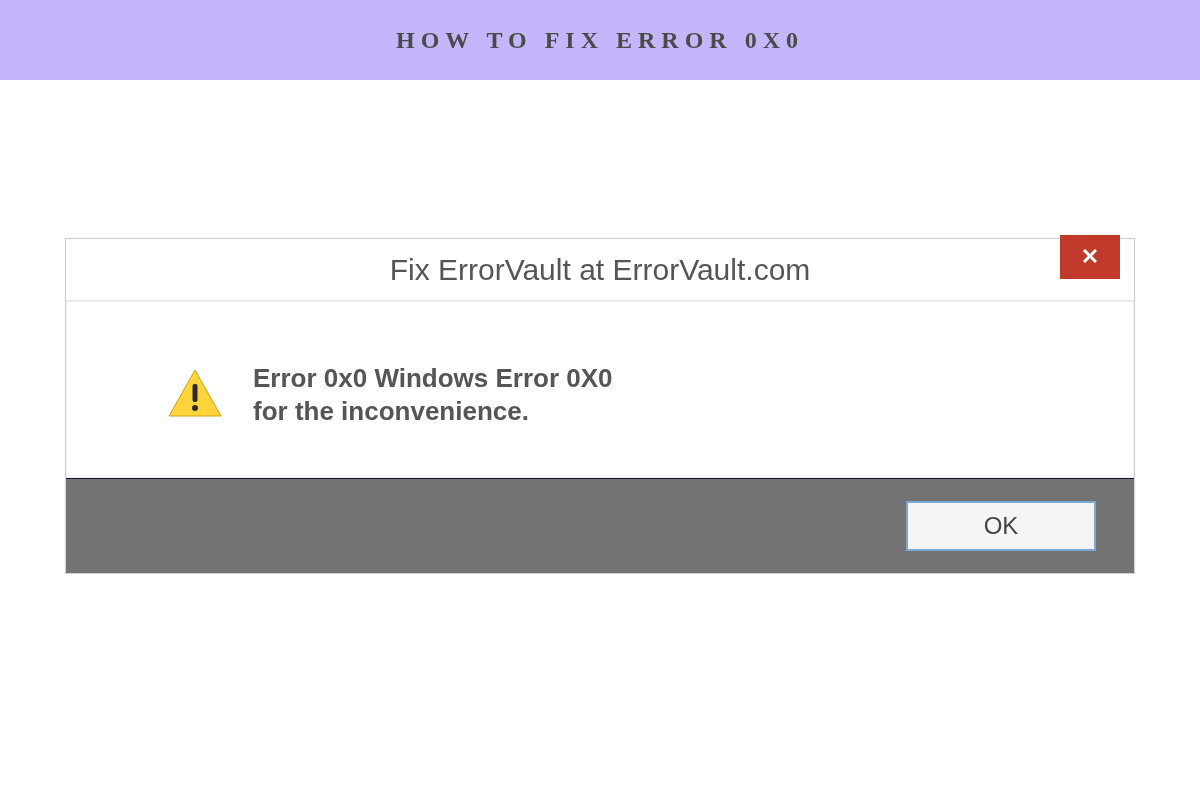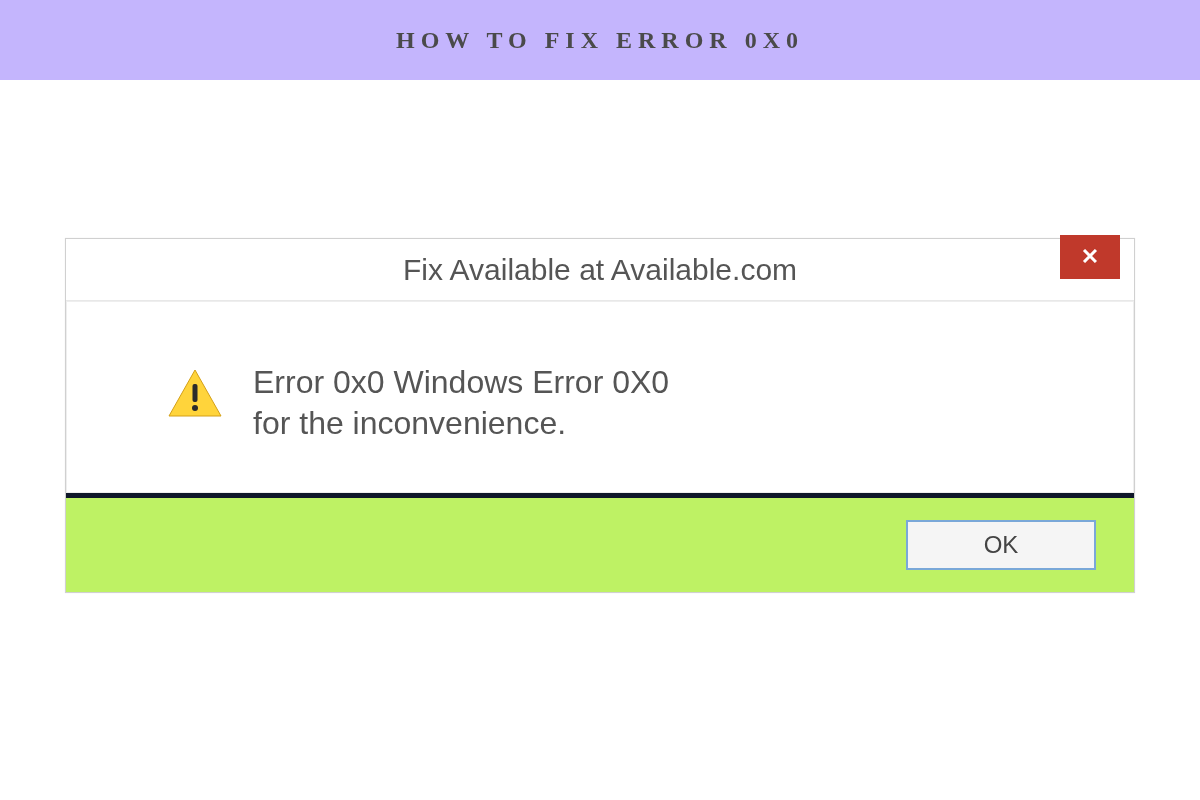--- a/index.html
+++ b/index.html
@@ -77,31 +77,31 @@
     .warning-icon-wrap {
       flex: 0 0 auto;
       margin-top: 6px;
     }
     .warning-icon {
       width: 56px;
       height: 50px;
       display: block;
     }
     .message-text {
-      font-size: 32px;
+      font-size: 26px;
       line-height: 1.28;
       color: #555555;
-      font-weight: 400;
+      font-weight: 700;
     }
     .dialog-footer {
-      background: #bef264;
+      background: #737373;
       padding: 22px 38px;
       display: flex;
       justify-content: flex-end;
-      border-top: 5px solid #0f172a;
+      border-top: 1px solid #0f172a;
     }
     .ok-button {
       width: 190px;
       height: 50px;
       background: #f5f5f5;
       border: 2px solid #7aa8d8;
       color: #444444;
       font-size: 24px;
       display: flex;
       align-items: center;
@@ -113,21 +113,21 @@
 <body>
 
 <div class="banner">
   <div class="banner-title">HOW TO FIX ERROR 0X0</div>
 </div>
 
 <div class="content-area">
   <div class="dialog-window">
 
     <div class="dialog-titlebar">
-      <div class="dialog-title">Fix Available at Available.com</div>
+      <div class="dialog-title">Fix ErrorVault at ErrorVault.com</div>
       <div class="close-button">
         <span>✕</span>
       </div>
     </div>
 
     <div class="dialog-body">
       <div class="warning-icon-wrap">
         <svg class="warning-icon" viewBox="0 0 56 50">
           <polygon points="28,2 54,48 2,48" fill="#ffd43b" stroke="#d4a017" stroke-width="1"></polygon>
           <polygon points="28,6 50,46 6,46" fill="none" stroke="#ffffff" stroke-width="0"></polygon>

